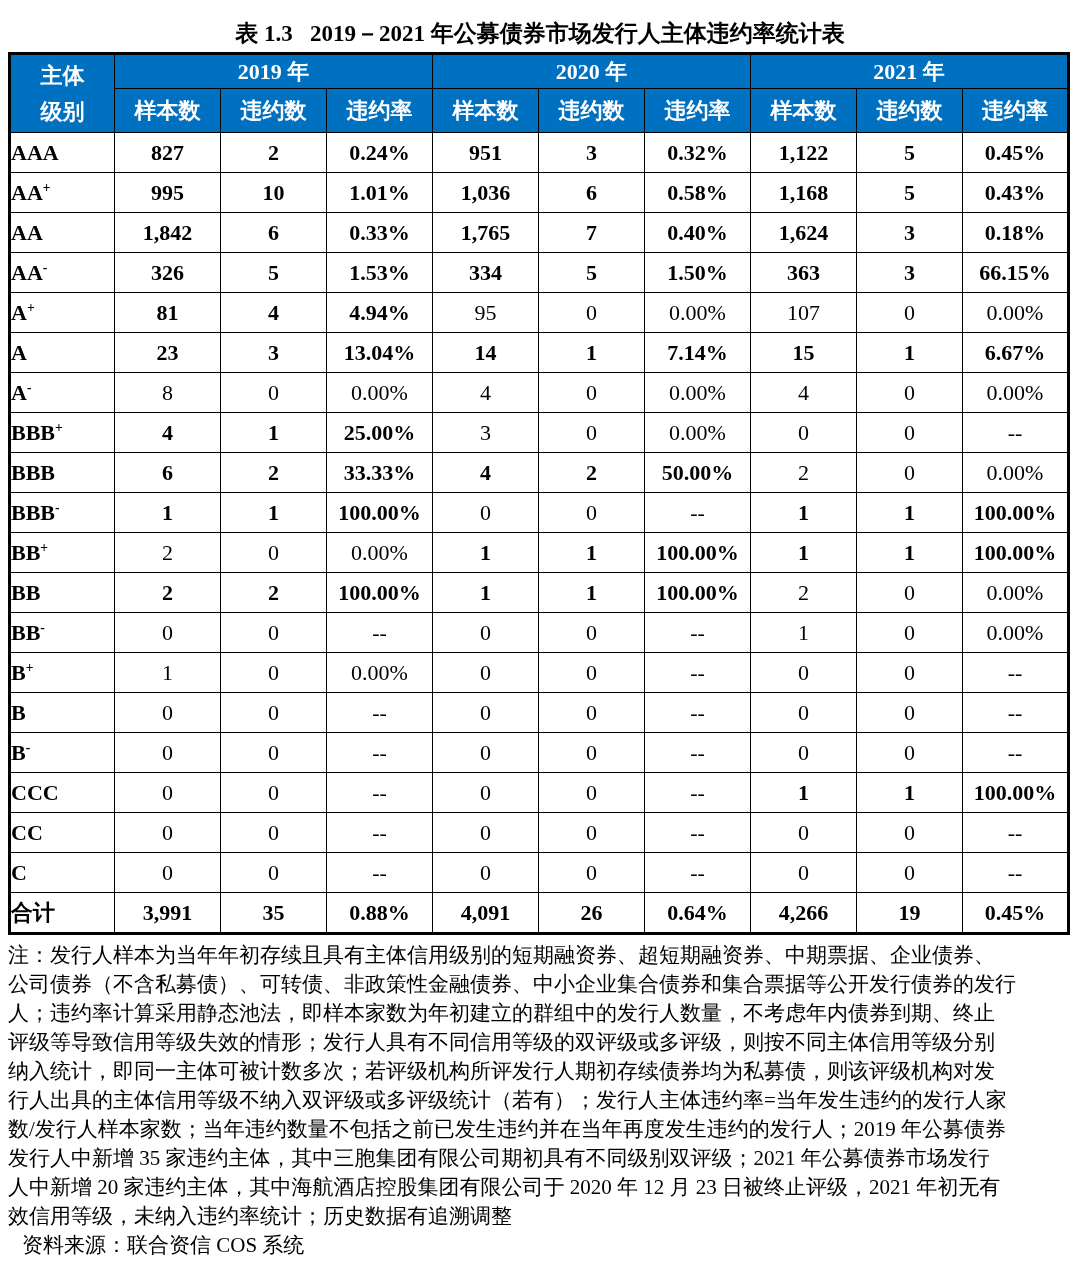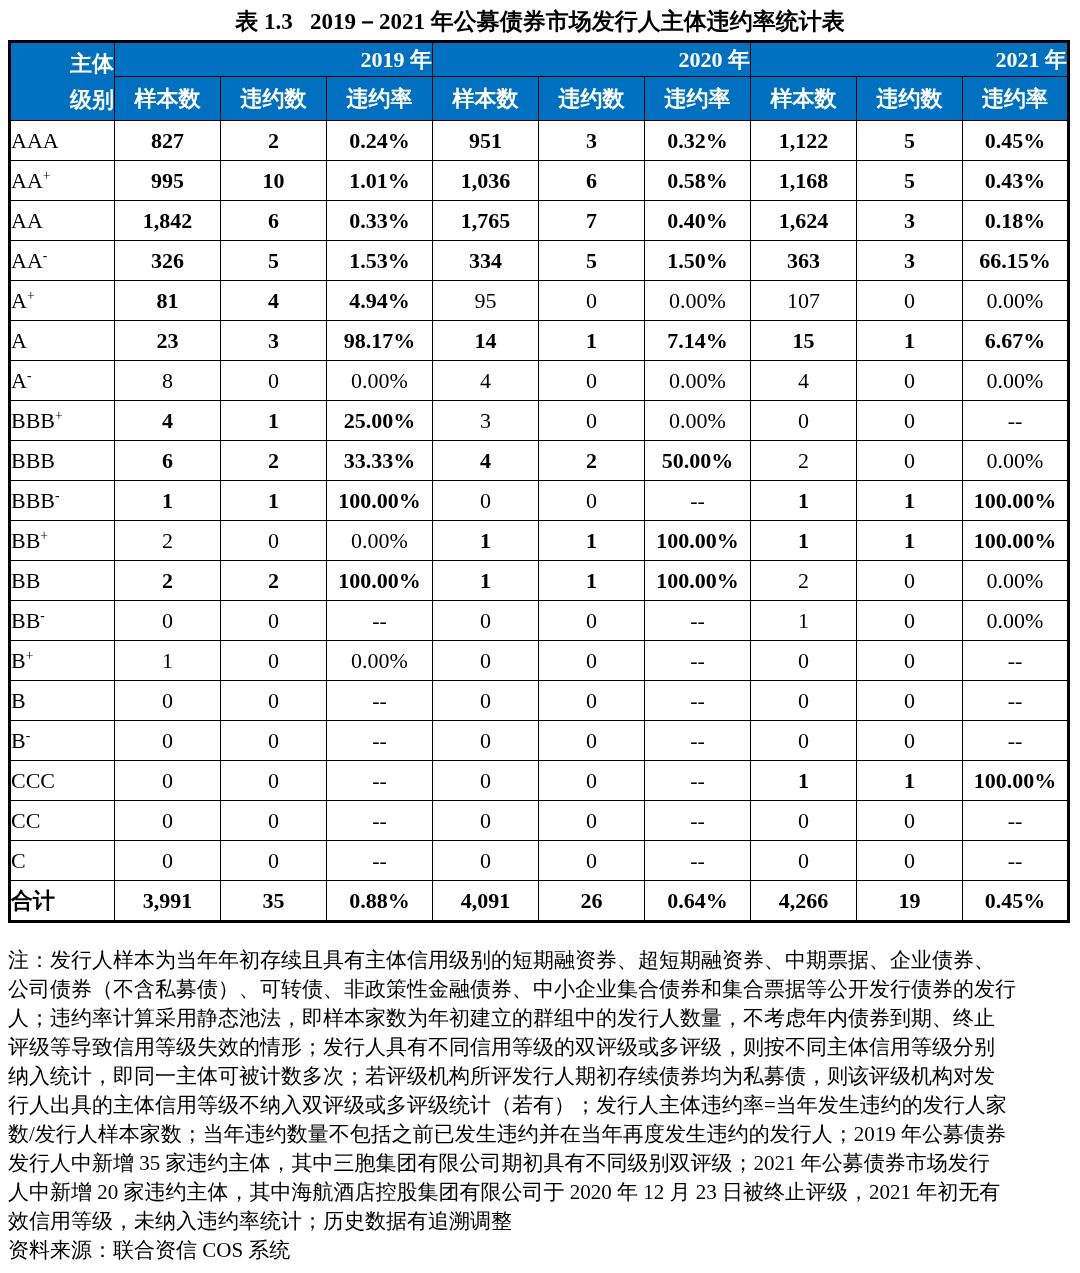--- a/index.html
+++ b/index.html
@@ -3,21 +3,21 @@
 <meta charset="utf-8">
 <style>
   html, body {
     margin: 0; padding: 0;
     width: 1080px; height: 1273px;
     background: #ffffff;
     overflow: hidden;
     font-family: "Liberation Serif", "DejaVu Serif", serif;
     color: #000;
   }
-  .page { padding: 0 8px; }
+  .page { padding: 12px 8px; }
   .title {
     text-align: center;
     font-weight: bold;
     font-size: 23px;
     padding-top: 7px;
     height: 33px;
     line-height: 30px;
     white-space: pre;
   }
   table.stats {
@@ -31,39 +31,39 @@
     padding: 0;
     overflow: hidden;
   }
   thead th {
     background: var(--header-bg, #0070c0);
     color: var(--header-fg, #ffffff);
     font-weight: bold;
     font-size: 22px;
     text-align: center;
   }
-  tr.year-row th { height: 33px; text-align: right; }
+  tr.year-row th { height: 33px; }
   tr.sub-row th { height: 43px; margin-left: 16px; }
   th.level-th { vertical-align: middle; line-height: 36px; }
   tbody td { height: 39px; font-size: 22px; text-align: center; vertical-align: middle; }
   td.level-cell {
     text-align: left;
     padding-left: 5px;
-    font-weight: normal;
+    font-weight: bold;
   }
   td.level-cell.normal { font-weight: bold; }
   td.bold { font-weight: bold; }
   sup { font-size: 62%; vertical-align: super; line-height: 0; }
   .note {
-    margin-top: 23px;
+    margin-top: 6px;
     font-size: 21px;
     line-height: 29px;
   }
   .note-line { white-space: nowrap; }
-  .source-line { font-size: 21px; line-height: 29px; white-space: nowrap; }
+  .source-line { font-size: 21px; line-height: 29px; white-space: nowrap; margin-left: 14px; }
 </style>
 </head>
 <body>
 
 <div class="page">
 
   <div class="title">表 1.3   2019－2021 年公募债券市场发行人主体违约率统计表</div>
 
   <table class="stats">
     <colgroup>
@@ -158,21 +158,21 @@
           <td>0</td>
           <td>0.00%</td>
           <td>107</td>
           <td>0</td>
           <td>0.00%</td>
         </tr>
         <tr>
           <td class="level-cell">A</td>
           <td class="bold">23</td>
           <td class="bold">3</td>
-          <td class="bold">98.17%</td>
+          <td class="bold">13.04%</td>
           <td class="bold">14</td>
           <td class="bold">1</td>
           <td class="bold">7.14%</td>
           <td class="bold">15</td>
           <td class="bold">1</td>
           <td class="bold">6.67%</td>
         </tr>
         <tr>
           <td class="level-cell">A<sup>-</sup></td>
           <td>8</td>

